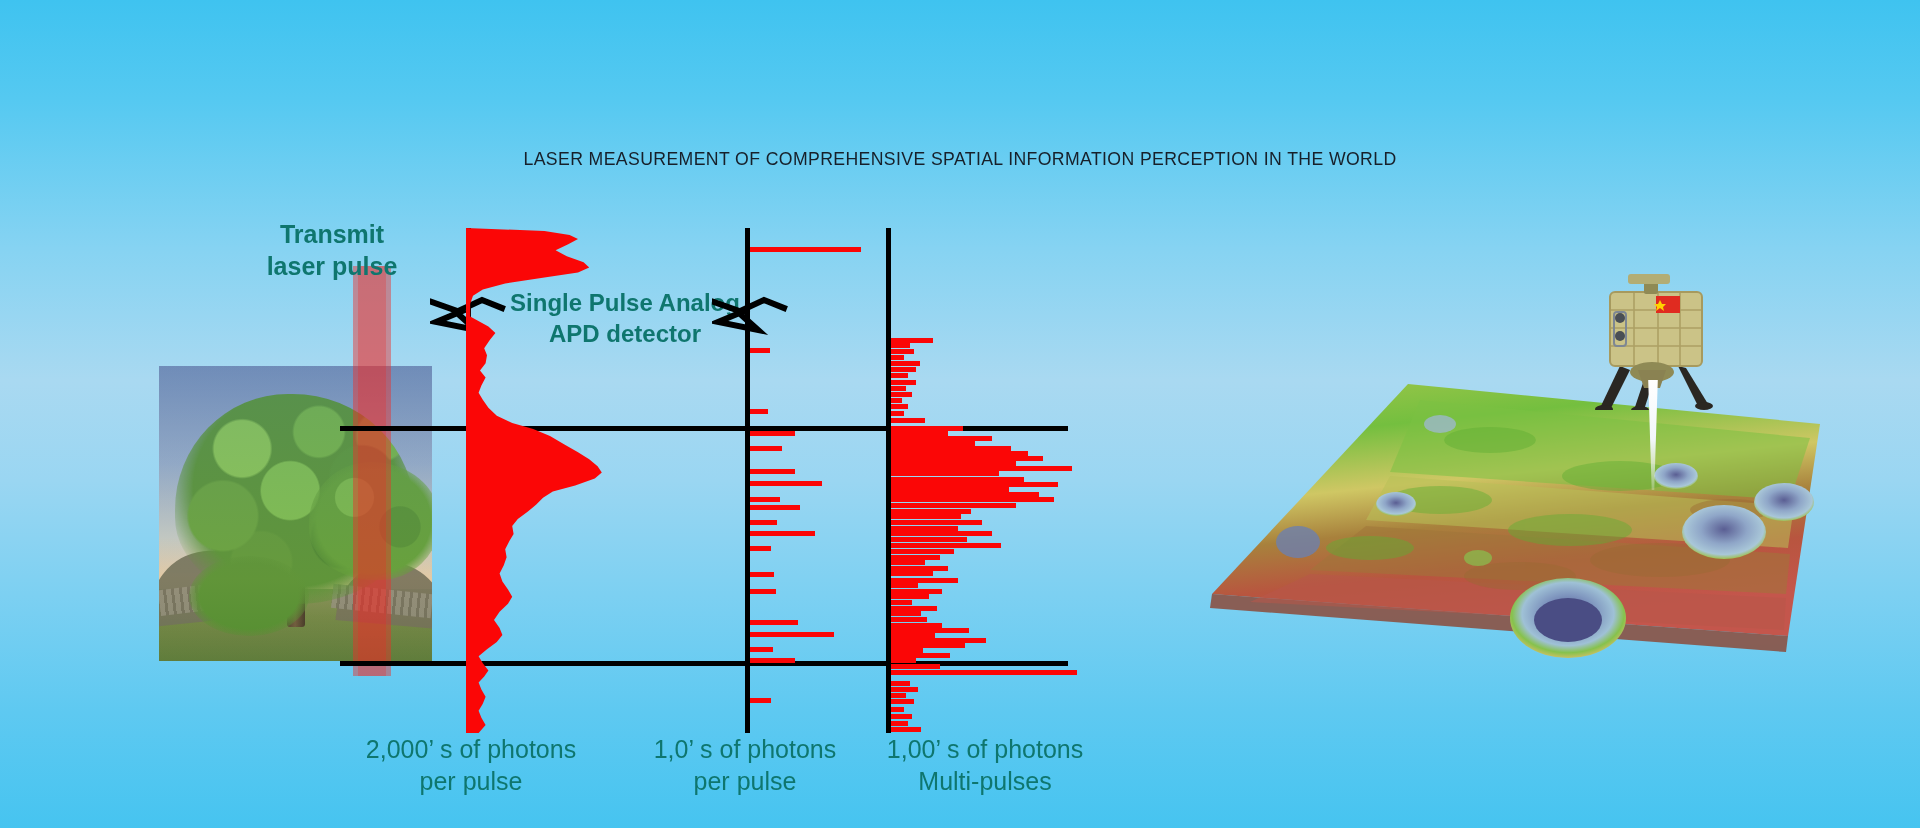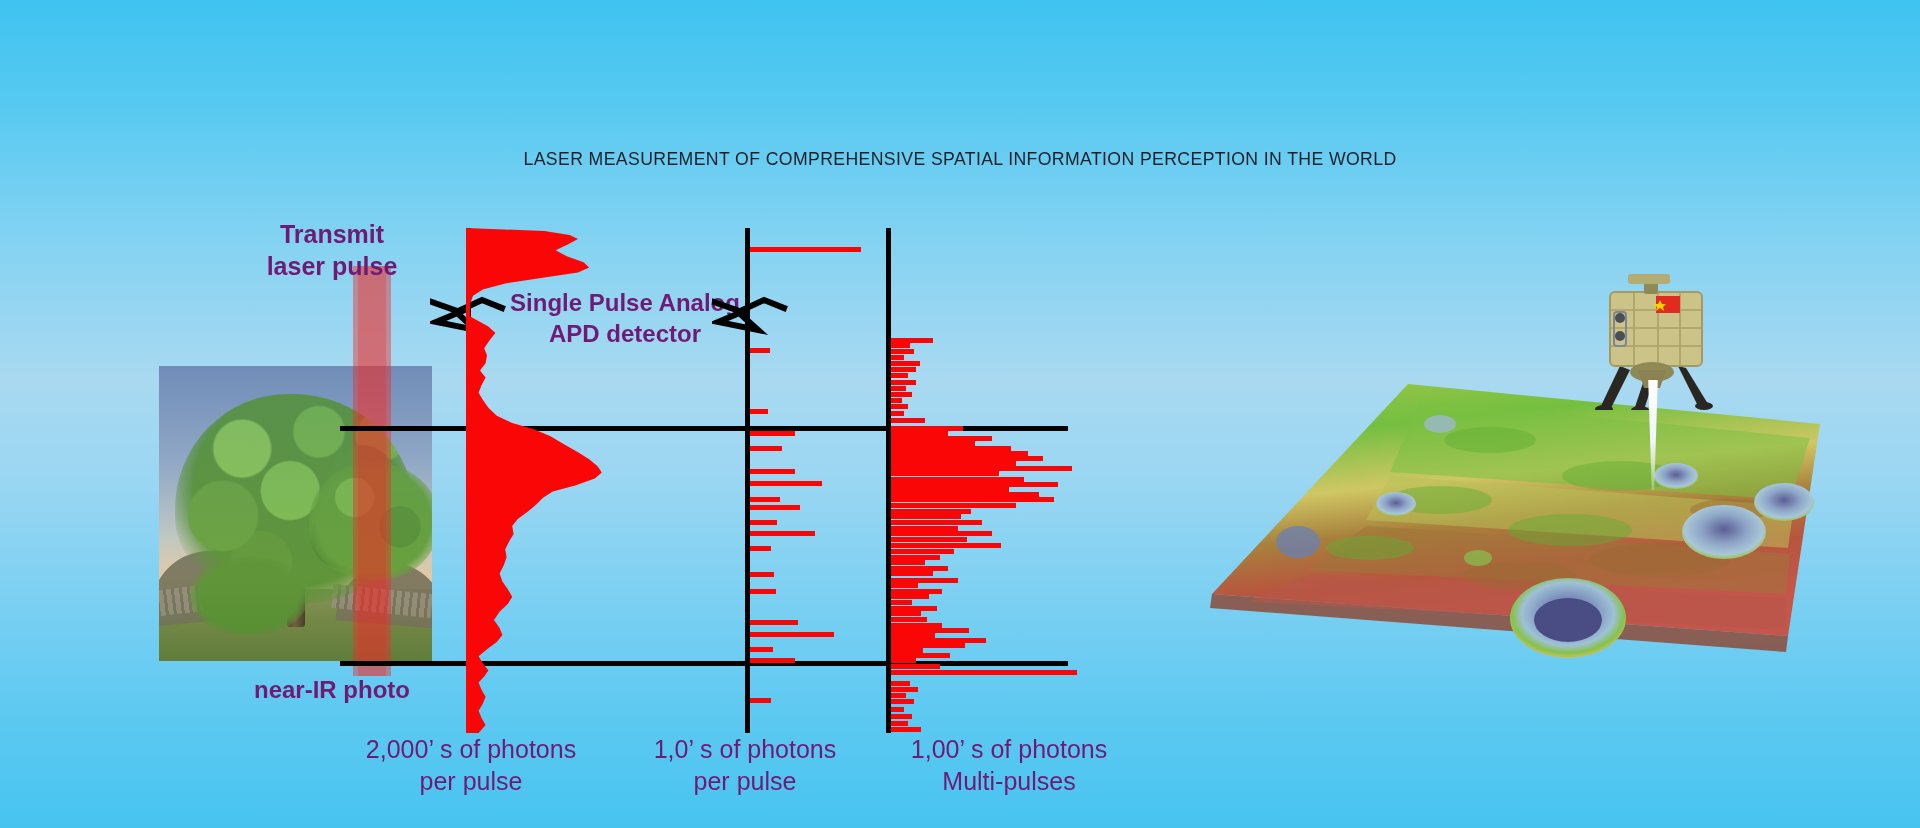--- a/index.html
+++ b/index.html
@@ -32,21 +32,21 @@
   #subtitle{
     position:absolute;left:0;right:0;top:148px;
     text-align:center;
     font-size:19px;color:#17202a;letter-spacing:.4px;
     font-family:"Liberation Sans",sans-serif;
     transform:scaleX(.93);
   }
 
   
   .lbl{
-    position:absolute;color:#701a75;font-weight:bold;
+    position:absolute;color:#0f766e;font-weight:bold;
     font-family:"Liberation Sans",sans-serif;
     line-height:1.28;text-align:center;white-space:pre-line;
   }
 
   
   #photo-wrap{
     position:absolute;left:159px;top:366px;width:273px;height:295px;
     overflow:hidden;box-shadow:0 0 0 0 rgba(0,0,0,0);
   }
   #photo-sky{
@@ -168,21 +168,20 @@
     <div id="photo-shrub"></div>
     <div id="photo-tint"></div>
   </div>
 
   <div id="laser-beam"></div>
   <div id="laser-beam-core"></div>
 
   <div class="lbl" id="lbl-transmit" style="left:232px;top:218px;width:200px;font-size:25px;">Transmit
 laser pulse</div>
 
-  <div class="lbl" id="lbl-nearir" style="left:212px;top:675px;width:240px;font-size:24px;">near-IR photo</div>
 
   <div class="href-line" id="ref-line-top" style="left:340px;top:426px;width:728px;"></div>
   <div class="href-line" id="ref-line-bottom" style="left:340px;top:661px;width:728px;"></div>
 
   <div class="axis" id="axis-1" style="left:466px;top:228px;height:505px;"></div>
 
   <svg class="zig" id="zig-1" style="left:430px;top:288px;" width="78" height="52" viewBox="0 0 78 52">
     <polyline points="2,14 30,24 6,34 46,42 26,24 52,12 72,20" fill="none" stroke="#000" stroke-width="6" stroke-linejoin="miter" stroke-linecap="square"></polyline>
   </svg>
 
@@ -294,21 +293,21 @@
       <div class="bar" style="left: 0px; top: 458.5px; height: 5px; width: 26.6px;"></div>
       <div class="bar" style="left: 0px; top: 464.6px; height: 5px; width: 15.2px;"></div>
       <div class="bar" style="left: 0px; top: 470.7px; height: 5px; width: 22.8px;"></div>
       <div class="bar" style="left: 0px; top: 478.7px; height: 5px; width: 13.3px;"></div>
       <div class="bar" style="left: 0px; top: 485.8px; height: 5px; width: 20.9px;"></div>
       <div class="bar" style="left: 0px; top: 492.9px; height: 5px; width: 17.1px;"></div>
       <div class="bar" style="left: 0px; top: 498.9px; height: 5px; width: 30.4px;"></div>
     </div>
 
 
-  <div class="lbl" id="cap-panel3" style="left:884px;top:733px;width:250px;font-size:25px;font-weight:normal;">1,00’ s of photons
+  <div class="lbl" id="cap-panel3" style="left:860px;top:733px;width:250px;font-size:25px;font-weight:normal;">1,00’ s of photons
 Multi-pulses</div>
 
   <div id="lunar">
 
     <svg id="terrain" viewBox="0 0 630 330">
       <defs>
         <linearGradient id="tg" x1="0" y1="0" x2="0.25" y2="1">
           <stop offset="0%" stop-color="#9ec64a"></stop>
           <stop offset="22%" stop-color="#74bf3f"></stop>
           <stop offset="45%" stop-color="#cfc764"></stop>

